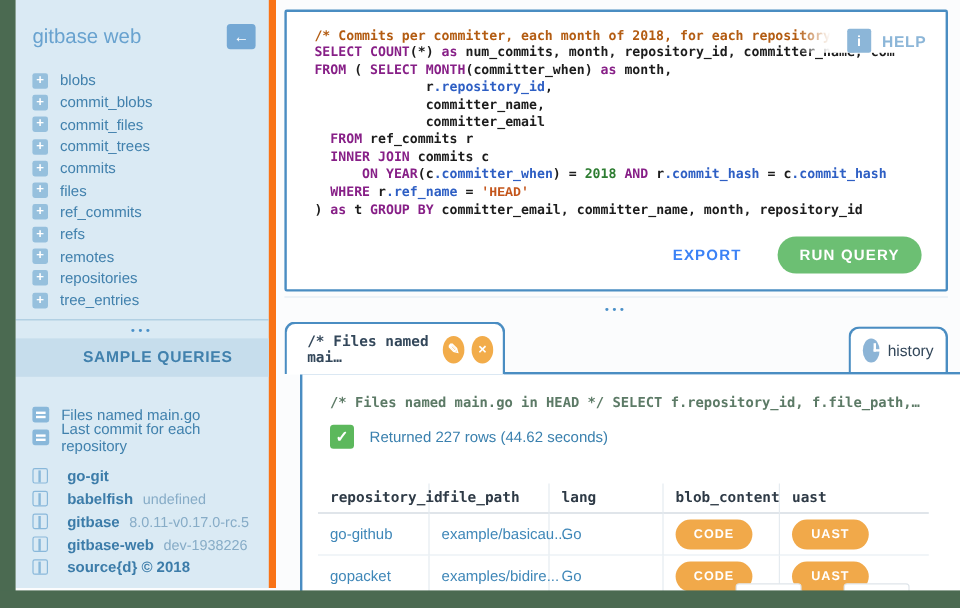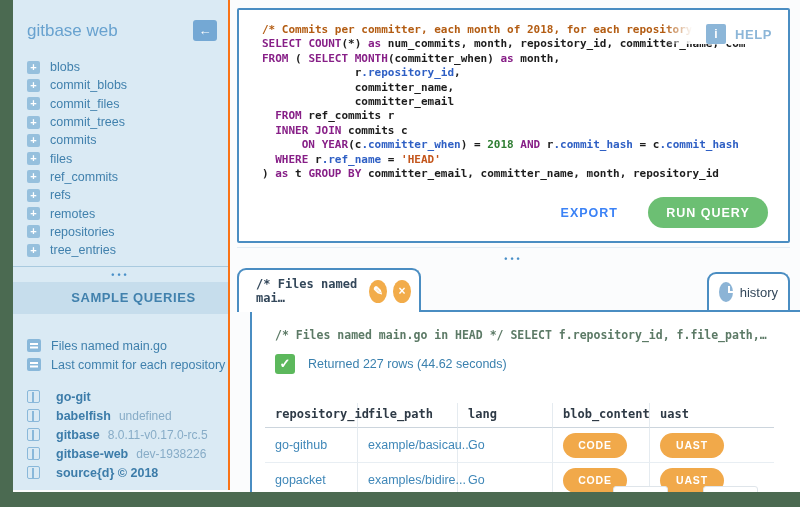--- a/index.html
+++ b/index.html
@@ -6,21 +6,21 @@
   html,body { background:#fbfcfd; }
   .app { position:relative; width:800px; height:507px; background:#fbfcfd; overflow:hidden;
          font-family:"Liberation Sans", sans-serif; }
 
   
   .frame-left   { position:absolute; left:0; top:0; width:13px; height:507px; background:#4b6a51; z-index:60; }
   .frame-bottom { position:absolute; left:0; top:492px; width:800px; height:15px; background:#4b6a51; z-index:60; }
 
   
   .sidebar { position:absolute; left:13px; top:0; width:217px; height:490px;
-             background:#daeaf4; border-right:2px solid #f97316; }
+             background:#daeaf4; border-right:6px solid #f97316; }
   .sb-head { display:flex; align-items:center; justify-content:space-between; padding:20px 11px 0 14px; }
   .sb-title { font-size:17px; color:#68a2cf; }
   .back-btn { width:24px; height:21px; background:#74a8d4; border:none; border-radius:3px;
               color:#fff; font-size:13px; line-height:19px; text-align:center; cursor:pointer; }
   .sb-tables { margin-top:17px; }
   .sb-item { display:flex; align-items:center; height:18.3px; padding-left:14px; cursor:pointer; }
   .plus-ic { width:13px; height:13px; background:#96c0dd; border-radius:2px; color:#fff;
              font-size:11px; font-weight:bold; line-height:12px; text-align:center; flex:0 0 13px; }
   .sb-item .lbl { margin-left:10px; font-size:12.5px; color:#4181ad; }
   .sb-divider { margin-top:7px; border-top:1px solid #a9cadf; }
@@ -43,21 +43,21 @@
 
   
   .editor { position:absolute; left:237px; top:8px; width:553px; height:235px;
             background:#fff; border:2px solid #4a8dc2; border-radius:2px; }
   .code { position:absolute; left:23px; top:13px; font-family:"DejaVu Sans Mono", monospace;
           font-size:11px; font-weight:600; line-height:14.4px; white-space:pre; color:#1c1c1c; }
   .code .kw  { color:#871f87; }
   .code .com { color:#b35c12; }
   .code .prop{ color:#2e5fc4; }
   .code .num { color:#2e7d32; }
-  .code .str { color:#c4561c; }
+  .code .str { color:#c4561c;font-family:Liberation Mono, monospace; }
   .help { position:absolute; right:16px; top:14px; display:flex; align-items:center; gap:9px;
           padding-left:42px; cursor:pointer;
           background:linear-gradient(to right, rgba(255,255,255,0), #ffffff 26%); }
   .help-i { width:20px; height:20px; background:#8cb6d8; border-radius:2px; color:#fff;
             font-weight:bold; font-size:12px; line-height:20px; text-align:center; }
   .help-t { color:#8cb6d8; font-weight:bold; font-size:13px; letter-spacing:0.6px; }
   .actions { position:absolute; right:20px; bottom:13px; display:flex; align-items:center; }
   .export { background:none; border:none; color:#3b82f6; font-weight:bold; font-size:12.5px;
             letter-spacing:1px; margin-right:30px; cursor:pointer; font-family:inherit; }
   .run { width:120px; height:31px; background:#6cbf73; border:none; border-radius:16px; color:#fff;

